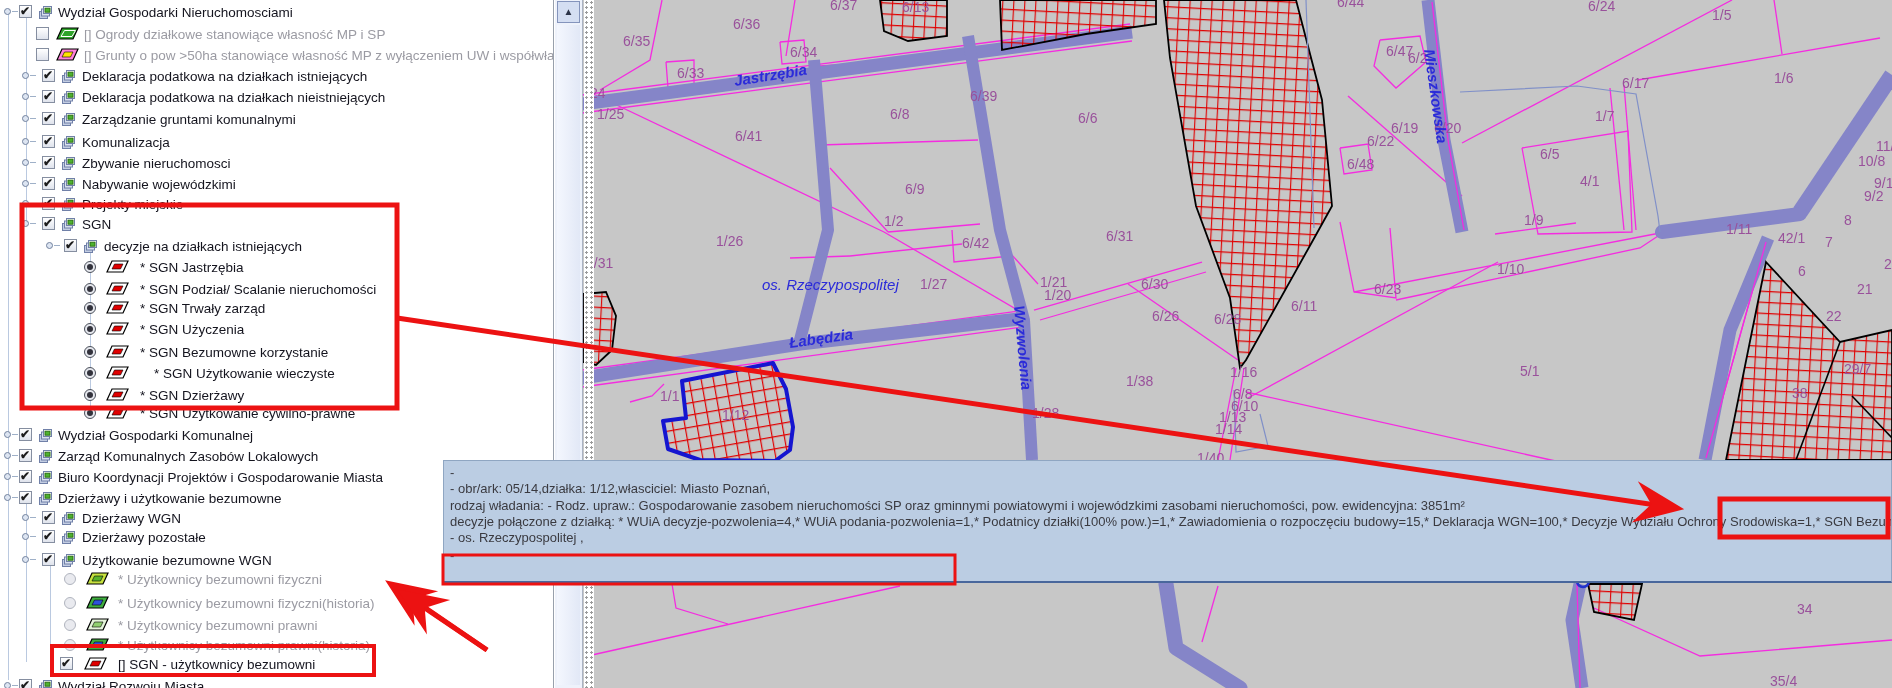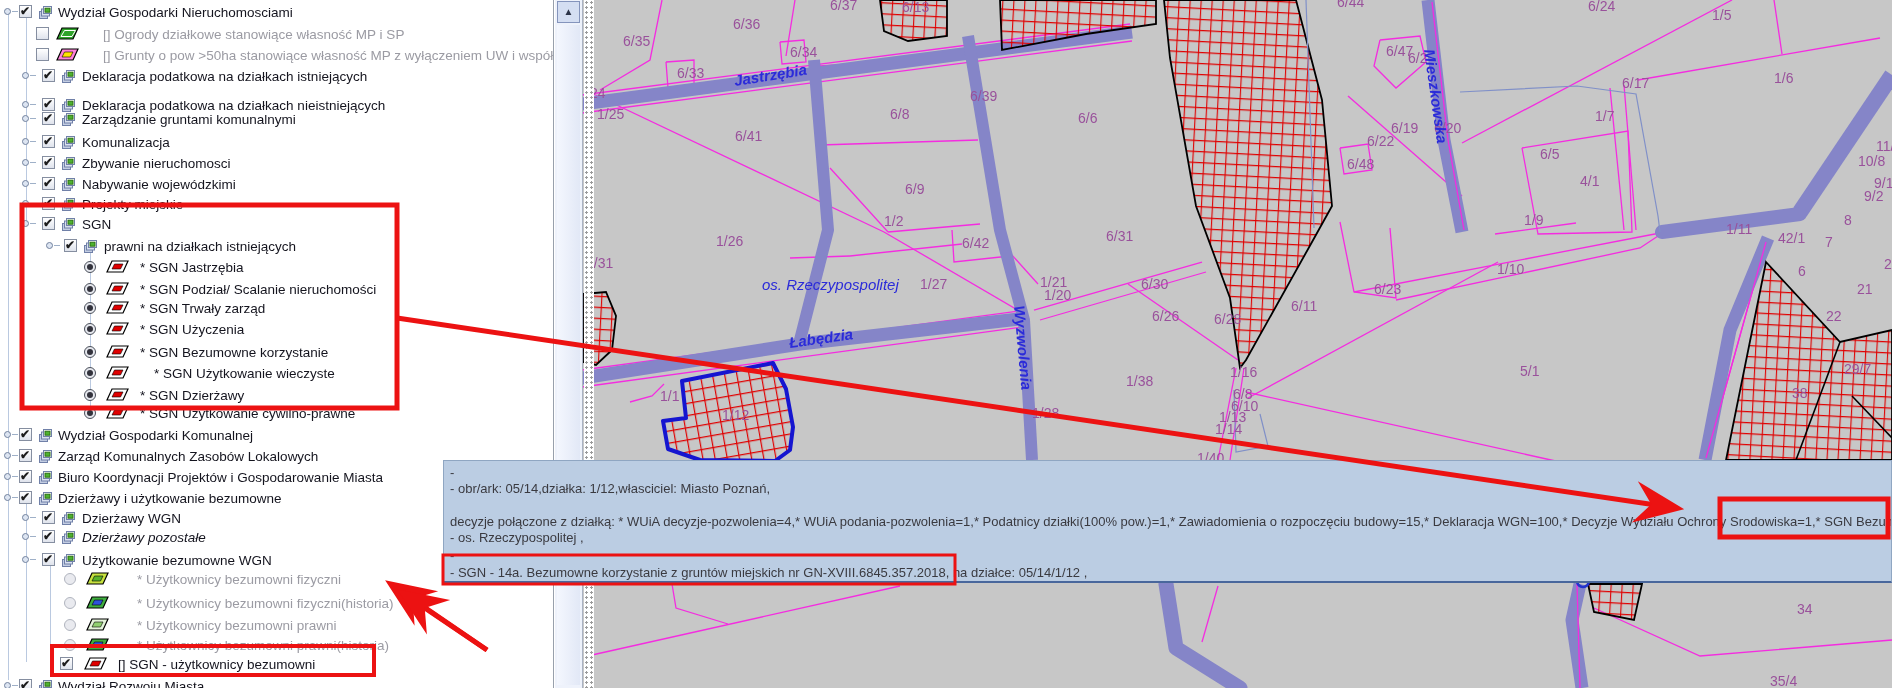--- a/index.html
+++ b/index.html
@@ -9,21 +9,21 @@
     background:#fff; font-family:"Liberation Sans", sans-serif;
   }
   
   .panel {
     position:absolute; left:0; top:0; width:554px; height:688px;
     background:#ffffff; border-right:1px solid #98a0ac; overflow:hidden; z-index:5;
   }
   .conn { position:absolute; width:1px; background:#bac9e0; }
   .trow { position:absolute; left:0; height:19px; width:562px; white-space:nowrap; }
   .trow .lbl { position:absolute; top:1px; font-size:13.5px; color:#14141e; line-height:17px; }
-  .trow .lbl.dis { color:#9b9ba3;margin-left:19px; }
+  .trow .lbl.dis { color:#9b9ba3; }
   .handle { position:absolute; top:5px; width:7px; height:7px; border:1px solid #72829e;
             border-radius:50%; background:#dde5f2; }
   .handle::after { content:""; position:absolute; left:7px; top:2px; width:6px; height:1px; background:#9fb0c8; }
   .cbx { position:absolute; top:2px; width:13px; height:13px; border:1px solid #858ea0;
          background:linear-gradient(#ffffff,#dfe3ec); }
   .cbx.on::after { content:"✔"; position:absolute; left:0px; top:-2px; font-size:12px;
                    font-weight:bold; color:#1c1c1c; }
   .rdo { position:absolute; top:3px; width:12px; height:12px; border-radius:50%;
          border:1px solid #6f7684; background:#f0f1f5; }
   .rdo.on { border-color:#4a4f5a; background:#e6e8ee; }
@@ -98,21 +98,21 @@
         <span class="handle" style="left: 22px;"></span>
         <span class="cbx on" style="left: 42px;"></span>
         <span class="swic" style="left: 60px;"><svg width="17" height="17" viewBox="0 0 17 17">
             <rect x="2.5" y="7.5" width="8" height="7" fill="#c3cde2" stroke="#7080a8"></rect>
             <rect x="4.5" y="5" width="8" height="7" fill="#d9e0ef" stroke="#7080a8"></rect>
             <rect x="6.5" y="2.5" width="8" height="7" fill="#ffffff" stroke="#7080a8"></rect>
             <rect x="8" y="4.2" width="5" height="4" fill="#4db32e" stroke="#2c6e14"></rect>
           </svg></span>
         <span class="lbl" style="left: 82px;">Deklaracja podatkowa na działkach istniejących</span>
       </div>
-      <div class="trow" style="top: 88px; margin-top: 8px;">
+      <div class="trow" style="top: 88px;">
         <span class="handle" style="left: 22px;"></span>
         <span class="cbx on" style="left: 42px;"></span>
         <span class="swic" style="left: 60px;"><svg width="17" height="17" viewBox="0 0 17 17">
             <rect x="2.5" y="7.5" width="8" height="7" fill="#c3cde2" stroke="#7080a8"></rect>
             <rect x="4.5" y="5" width="8" height="7" fill="#d9e0ef" stroke="#7080a8"></rect>
             <rect x="6.5" y="2.5" width="8" height="7" fill="#ffffff" stroke="#7080a8"></rect>
             <rect x="8" y="4.2" width="5" height="4" fill="#4db32e" stroke="#2c6e14"></rect>
           </svg></span>
         <span class="lbl" style="left: 82px;">Deklaracja podatkowa na działkach nieistniejących</span>
       </div>
@@ -184,21 +184,21 @@
       </div>
       <div class="trow" style="top: 237px;">
         <span class="handle" style="left: 46px;"></span>
         <span class="cbx on" style="left: 64px;"></span>
         <span class="swic" style="left: 82px;"><svg width="17" height="17" viewBox="0 0 17 17">
             <rect x="2.5" y="7.5" width="8" height="7" fill="#c3cde2" stroke="#7080a8"></rect>
             <rect x="4.5" y="5" width="8" height="7" fill="#d9e0ef" stroke="#7080a8"></rect>
             <rect x="6.5" y="2.5" width="8" height="7" fill="#ffffff" stroke="#7080a8"></rect>
             <rect x="8" y="4.2" width="5" height="4" fill="#4db32e" stroke="#2c6e14"></rect>
           </svg></span>
-        <span class="lbl" style="left: 104px;">prawni na działkach istniejących</span>
+        <span class="lbl" style="left: 104px;">decyzje na działkach istniejących</span>
       </div>
       <div class="trow" style="top: 258px;">
         <span class="rdo on" style="left: 84px;"></span>
         <span class="swic" style="left: 102px;"><svg width="30" height="15" viewBox="0 0 30 15">
             <polygon points="5,13 21,13 26,2 10,2" fill="#ffffff" stroke="#000" stroke-width="1.2"></polygon>
             <polygon points="10,10 18.5,10 21,5 12.5,5" fill="#e00000" stroke="#000" stroke-width="0.6"></polygon>
           </svg></span>
         <span class="lbl" style="left: 140px;">* SGN Jastrzębia</span>
       </div>
       <div class="trow" style="top: 280px;">
@@ -314,21 +314,21 @@
       </div>
       <div class="trow" style="top: 528px;">
         <span class="handle" style="left: 22px;"></span>
         <span class="cbx on" style="left: 42px;"></span>
         <span class="swic" style="left: 60px;"><svg width="17" height="17" viewBox="0 0 17 17">
             <rect x="2.5" y="7.5" width="8" height="7" fill="#c3cde2" stroke="#7080a8"></rect>
             <rect x="4.5" y="5" width="8" height="7" fill="#d9e0ef" stroke="#7080a8"></rect>
             <rect x="6.5" y="2.5" width="8" height="7" fill="#ffffff" stroke="#7080a8"></rect>
             <rect x="8" y="4.2" width="5" height="4" fill="#4db32e" stroke="#2c6e14"></rect>
           </svg></span>
-        <span class="lbl" style="left: 82px; font-style: italic;">Dzierżawy pozostałe</span>
+        <span class="lbl" style="left: 82px;">Dzierżawy pozostałe</span>
       </div>
       <div class="trow" style="top: 551px;">
         <span class="handle" style="left: 22px;"></span>
         <span class="cbx on" style="left: 42px;"></span>
         <span class="swic" style="left: 60px;"><svg width="17" height="17" viewBox="0 0 17 17">
             <rect x="2.5" y="7.5" width="8" height="7" fill="#c3cde2" stroke="#7080a8"></rect>
             <rect x="4.5" y="5" width="8" height="7" fill="#d9e0ef" stroke="#7080a8"></rect>
             <rect x="6.5" y="2.5" width="8" height="7" fill="#ffffff" stroke="#7080a8"></rect>
             <rect x="8" y="4.2" width="5" height="4" fill="#4db32e" stroke="#2c6e14"></rect>
           </svg></span>
@@ -562,24 +562,24 @@
         <text x="1424" y="50" fill="#2b2bd9" class="street-lb" transform="rotate(82 1424 50)">Mieszkowska</text>
         <text x="762" y="290" fill="#2b2bd9" class="street-lb plain" transform="rotate(0 762 290)">os. Rzeczypospolitej</text>
       </g>
     </g>
 </svg>
 <div class="dots"></div>
 
 <div class="tooltip" id="tooltip" style="background: rgb(187, 205, 227);">
     <div class="tl" style="top: 4px;">-</div>
     <div class="tl" style="top: 20px;">- obr/ark: 05/14,działka: 1/12,własciciel: Miasto Poznań,</div>
+    <div class="tl" style="top: 37px;">rodzaj władania: - Rodz. upraw.: Gospodarowanie zasobem nieruchomości SP oraz gminnymi powiatowymi i wojewódzkimi zasobami nieruchomości, pow. ewidencyjna: 3851m²</div>
     <div class="tl" style="top: 53px;">decyzje połączone z działką: * WUiA decyzje-pozwolenia=4,* WUiA podania-pozwolenia=1,* Podatnicy działki(100% pow.)=1,* Zawiadomienia o rozpoczęciu budowy=15,* Deklaracja WGN=100,* Decyzje Wydziału Ochrony Srodowiska=1,* SGN Bezumowne korzystanie=</div>
     <div class="tl" style="top: 69px; text-align: right;">- os. Rzeczypospolitej ,</div>
     <div class="tl" style="top: 87px;">-</div>
-    <div class="tl" style="top: 104px;">- SGN - 14a. Bezumowne korzystanie z gruntów miejskich nr GN-XVIII.6845.357.2018, na działce: 05/14/1/12 ,</div>
   </div>
 
 <svg id="ann-svg" width="1892" height="688">
   <defs>
     <marker id="ah" viewBox="0 0 12 10" refX="10" refY="5" markerWidth="10" markerHeight="9" orient="auto">
       <path d="M0,0 L12,5 L0,10 L4,5 Z" fill="#ec1212"></path>
     </marker>
   </defs>
   <g id="ann-root">
       <rect x="22" y="205" width="375" height="203" fill="none" stroke="#ec1212" stroke-width="5"></rect>

